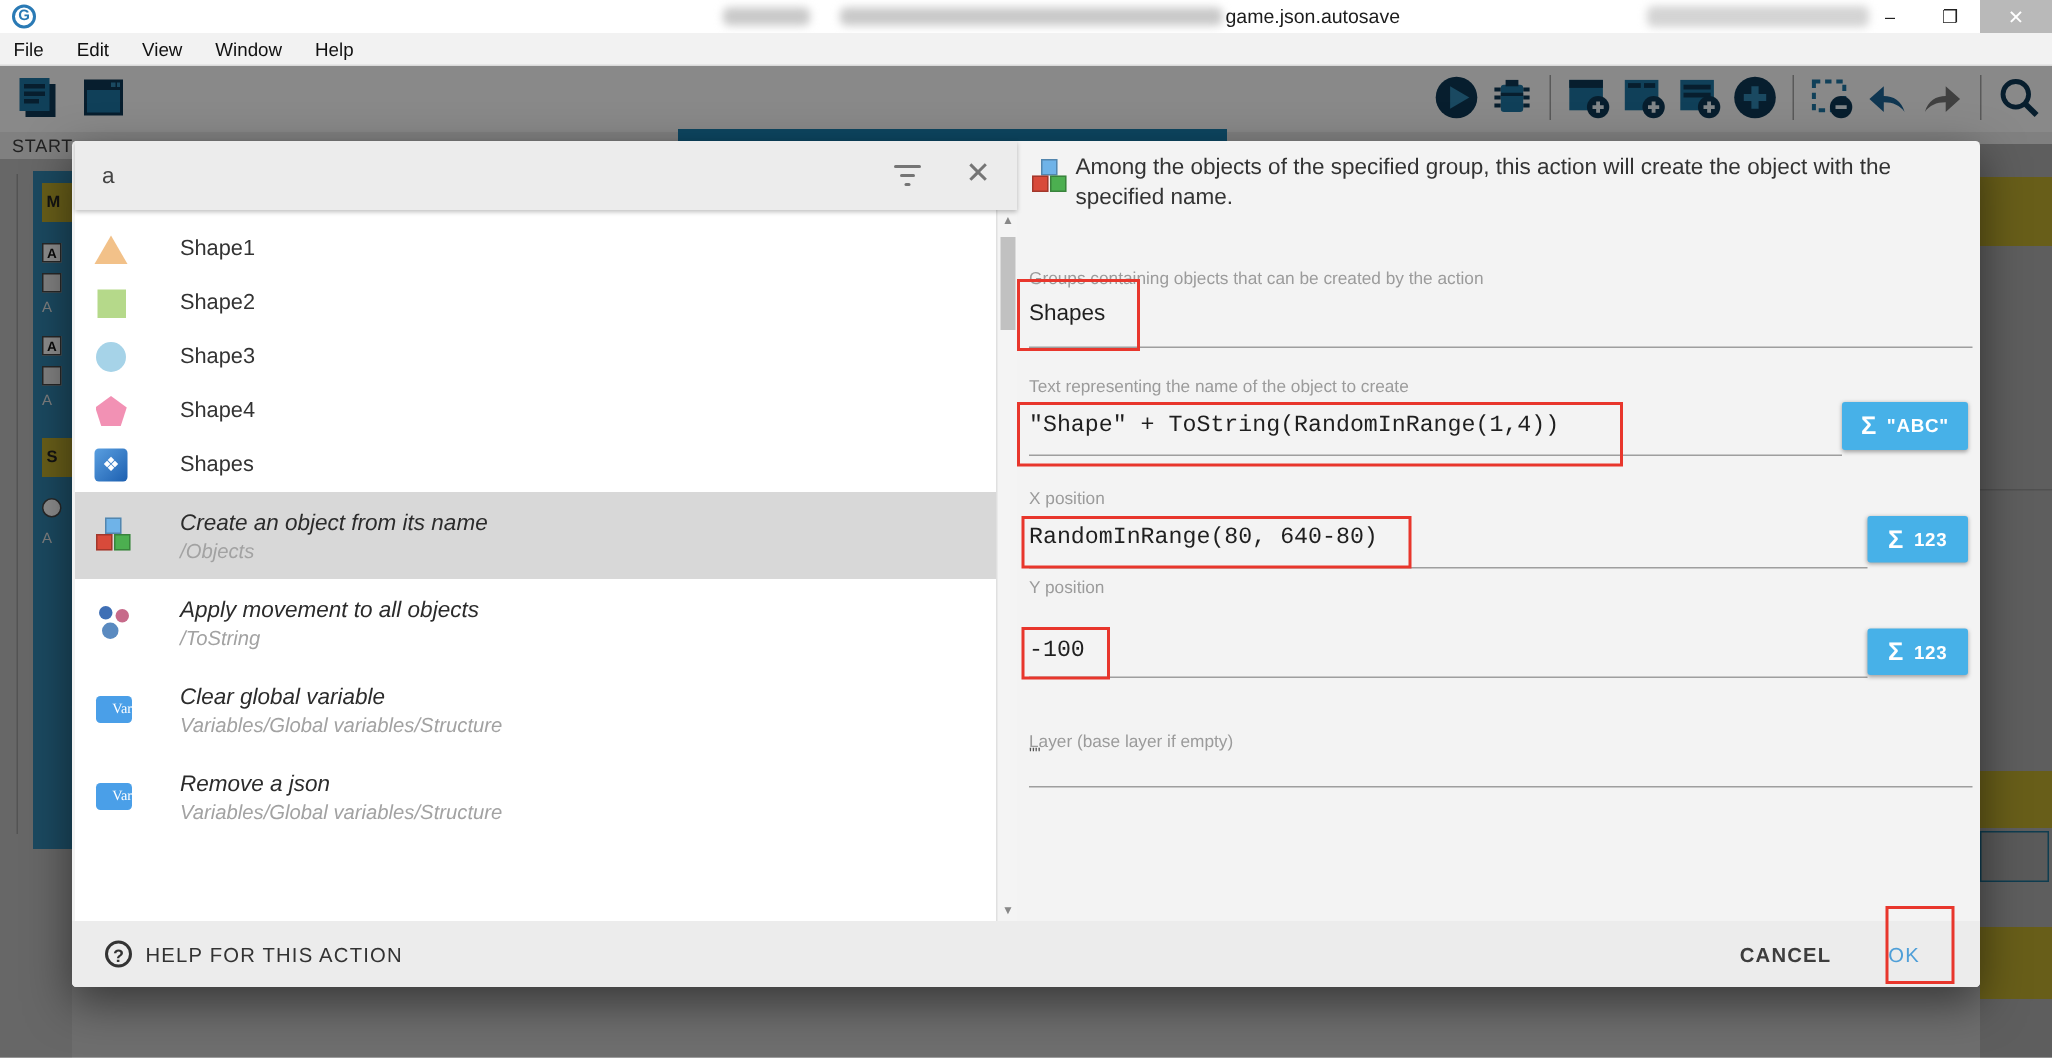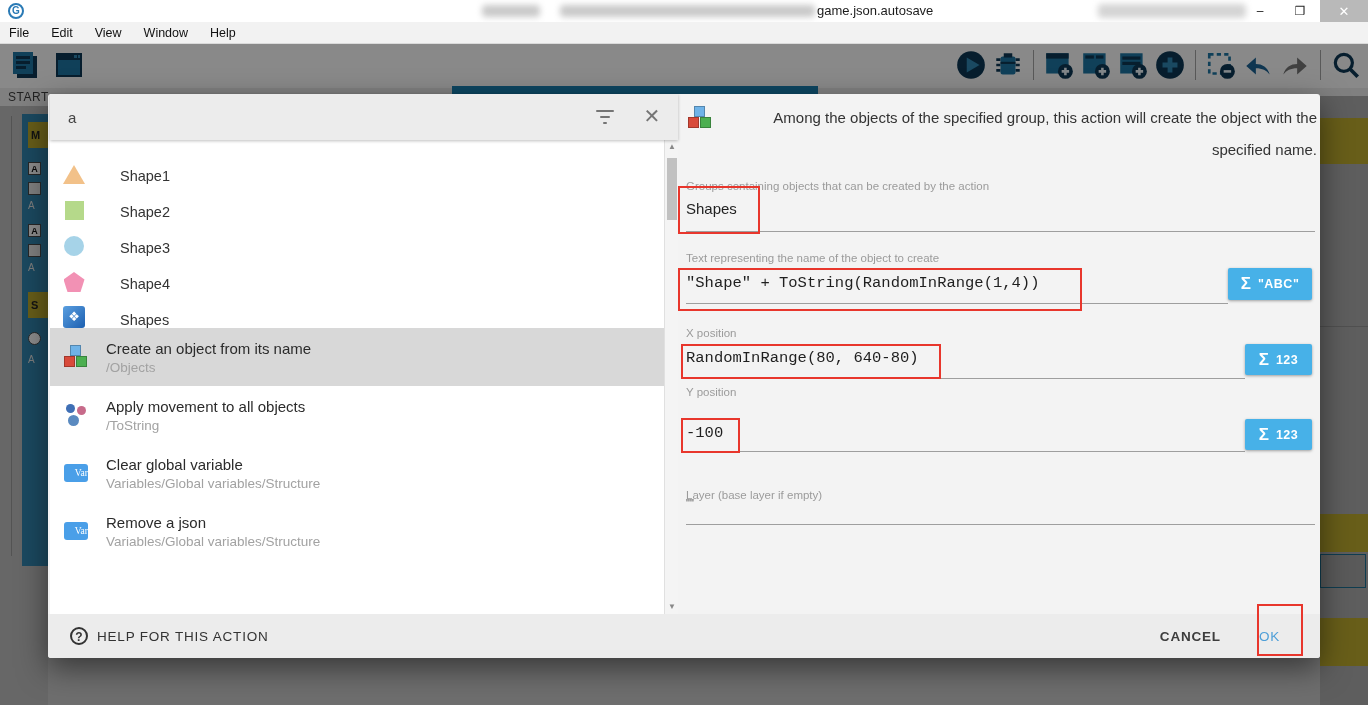--- a/index.html
+++ b/index.html
@@ -48,29 +48,29 @@
 
   .left-card { position:absolute; left:2px; top:0; width:628px; height:520px; background:#ffffff; }
   .searchbar { position:absolute; left:0; top:0; width:628px; height:46px; background:#ececec; box-shadow:0 1px 3px rgba(0,0,0,0.25); display:flex; align-items:center; z-index:3; }
   .search-input { flex:1; border:none; outline:none; background:transparent; font-size:15px; color:#444; padding-left:18px; font-family:"Liberation Sans", sans-serif; }
   .filter-icon { width:22px; height:16px; margin-right:26px; position:relative; }
   .filter-icon span { position:absolute; left:50%; transform:translateX(-50%); height:2px; background:#757575; border-radius:1px; }
   .filter-icon .f1 { top:1px; width:18px; } .filter-icon .f2 { top:7px; width:10px; } .filter-icon .f3 { top:13px; width:4px; }
   .close-icon { width:20px; height:20px; margin-right:16px; font-size:20px; color:#757575; line-height:18px; text-align:center; }
 
   .list { position:absolute; left:0; top:46px; width:614px; height:474px; overflow:hidden; background:#fff; padding-top:8px; }
-  .obj-row { height:36px; display:flex; align-items:flex-end; }
+  .obj-row { height:36px; display:flex; align-items:center; }
   .obj-ico { width:24px; margin-left:12px; display:flex; justify-content:center; }
   .obj-label { margin-left:34px; font-size:14.5px; color:#333; }
   .sec-header { height:38px; display:flex; align-items:center; padding-left:10px; font-size:12px; color:#757575; letter-spacing:1.2px; }
   .sec-header.short { height:24px; align-items:flex-start; padding-top:4px; }
   .act-row { height:58px; display:flex; align-items:center; }
   .act-row.selected { background:#d8d8d8; }
   .act-ico { width:28px; margin-left:12px; display:flex; justify-content:center; }
-  .act-text { margin-left:16px; display:flex; flex-direction:column; gap:3px; }
+  .act-text { margin-left:30px; display:flex; flex-direction:column; gap:3px;font-style:italic; }
   .act-title { font-size:15px; color:#2b2b2b; }
   .act-sub { font-size:13.5px; color:#a2a2a2; }
 
   
   .tri { width:0; height:0; border-left:11px solid transparent; border-right:11px solid transparent; border-bottom:19px solid #f2c189; }
   .sq { width:19px; height:19px; background:#b5d98a; }
   .ci { width:20px; height:20px; border-radius:50%; background:#a6d3e8; }
   .pent { width:21px; height:20px; background:#f291b4; clip-path:polygon(50% 0%, 100% 38%, 81% 100%, 19% 100%, 0% 38%); }
   .grp-ico { width:22px; height:22px; border-radius:3px; background:linear-gradient(135deg,#5a9fe0,#1c5fb0); color:#fff; font-size:13px; text-align:center; line-height:22px; }
   .cubes { position:relative; width:24px; height:24px; }
@@ -87,21 +87,21 @@
 
   
   .scrollbar { position:absolute; right:0; top:46px; width:14px; height:474px; background:#f4f4f4; border-left:1px solid #e0e0e0; }
   .sb-arrow { position:absolute; left:0; width:14px; height:14px; font-size:8px; color:#888; text-align:center; line-height:14px; }
   .sb-up { top:0; } .sb-down { bottom:0; }
   .sb-thumb { position:absolute; left:2px; top:18px; width:10px; height:62px; background:#c1c1c1; }
 
   
   .rpanel { position:absolute; left:630px; top:0; width:642px; height:520px; }
   .desc-ico { position:absolute; left:10px; top:12px; }
-  .desc-text { position:absolute; left:39px; top:8px; width:600px; font-size:15px; line-height:32px; color:#333;text-align:right; }
+  .desc-text { position:absolute; left:39px; top:8px; width:600px; font-size:15px; line-height:20px; color:#333; }
   .f-label { position:absolute; left:8px; font-size:11.5px; color:#9b9b9b;text-align:center; }
   .f-value { position:absolute; left:8px; font-size:15px; color:#1f1f1f; }
   .f-mono { font-family:"Liberation Mono", monospace; font-size:15.5px; }
   .f-line { position:absolute; left:8px; height:1px; background:#9e9e9e; }
   .expr-btn { position:absolute; display:flex; align-items:center; justify-content:center; gap:7px; background:#47b1e8; color:#fff; border-radius:2px; box-shadow:0 1px 3px rgba(0,0,0,0.35); font-weight:bold; }
   .expr-btn .sig { font-size:17px; }
   .expr-btn .lbl { font-size:12.5px; letter-spacing:0.5px; }
 
   
   .anno { position:absolute; border:2px solid #e8362c; z-index:15; }

